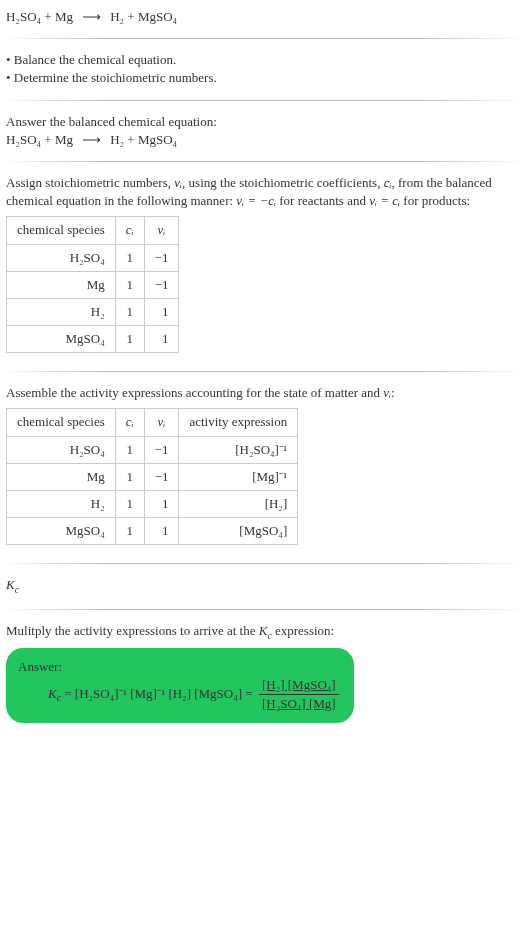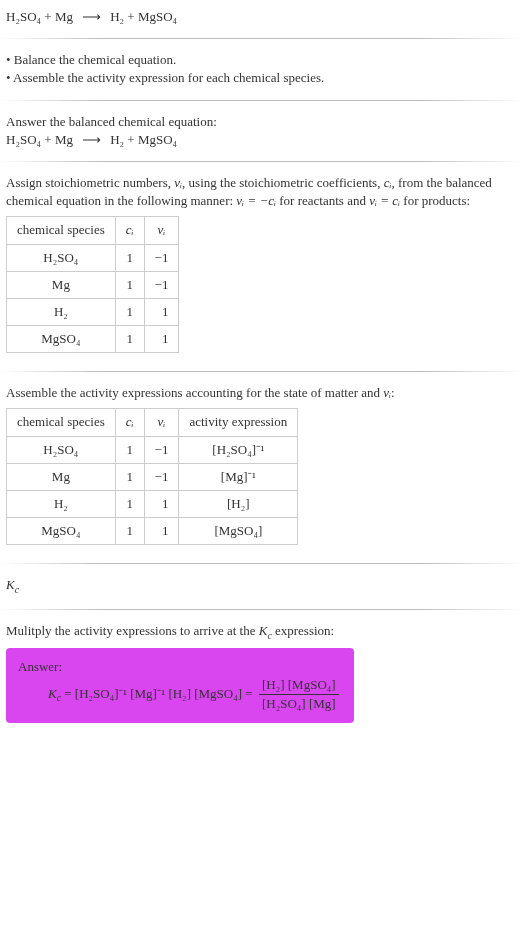--- a/index.html
+++ b/index.html
@@ -21,58 +21,59 @@
 .italic { font-style: italic; }
 .arrow { display: inline-block; margin: 0 6px; }
 table {
   border-collapse: collapse;
   margin: 6px 0;
   font-size: 13px;
 }
 th, td {
   border: 1px solid #ccc;
   padding: 4px 10px;
-  text-align: center;
+  text-align: right;
 }
 th { font-weight: normal; background: #fff; }
 .center { text-align: center; }
 .right { text-align: right; }
 .answer-box {
-  background: #d946ef;
-  border-radius: 4px;
+  background: #22c55e;
+  border-radius: 17px;
   padding: 10px 12px;
   margin: 6px 0;
   display: inline-block;
 }
 .frac {
   display: inline-block;
   vertical-align: middle;
   text-align: center;
   margin: 0 3px;
+  text-decoration: underline;
 }
 .frac .num { display: block; border-bottom: 1px solid #333; padding: 0 3px; }
 .frac .den { display: block; padding: 0 3px; }
 .eq-indent { padding-left: 30px; }
 </style>
 </head>
 <body>
 
 <div class="section">
   <div>
     <span>H₂SO₄</span><span> + </span><span>Mg</span>
     <span class="arrow">⟶</span>
     <span>H₂</span><span> + </span><span>MgSO₄</span>
   </div>
 </div>
 
 <div class="fade-divider"></div>
 
 <div class="section">
   <div>• Balance the chemical equation.</div>
-  <div>• Assemble the activity expression for each chemical species.</div>
+  <div>• Determine the stoichiometric numbers.</div>
 </div>
 
 <div class="fade-divider"></div>
 
 <div class="section">
   <div>Answer the balanced chemical equation:</div>
   <div>
     <span>H₂SO₄</span><span> + </span><span>Mg</span>
     <span class="arrow">⟶</span>
     <span>H₂</span><span> + </span><span>MgSO₄</span>

